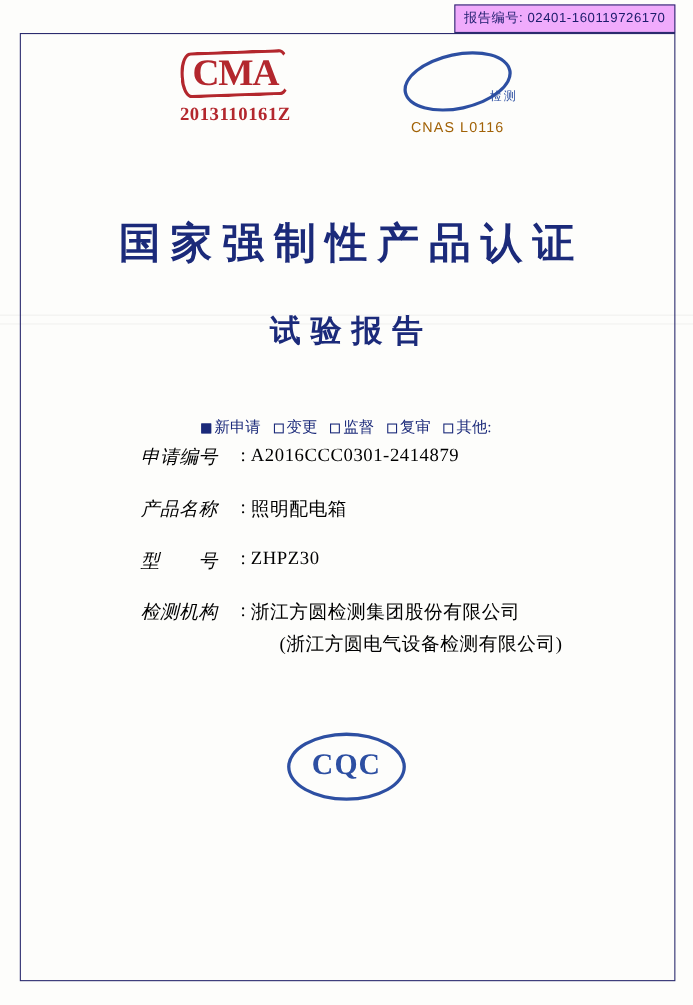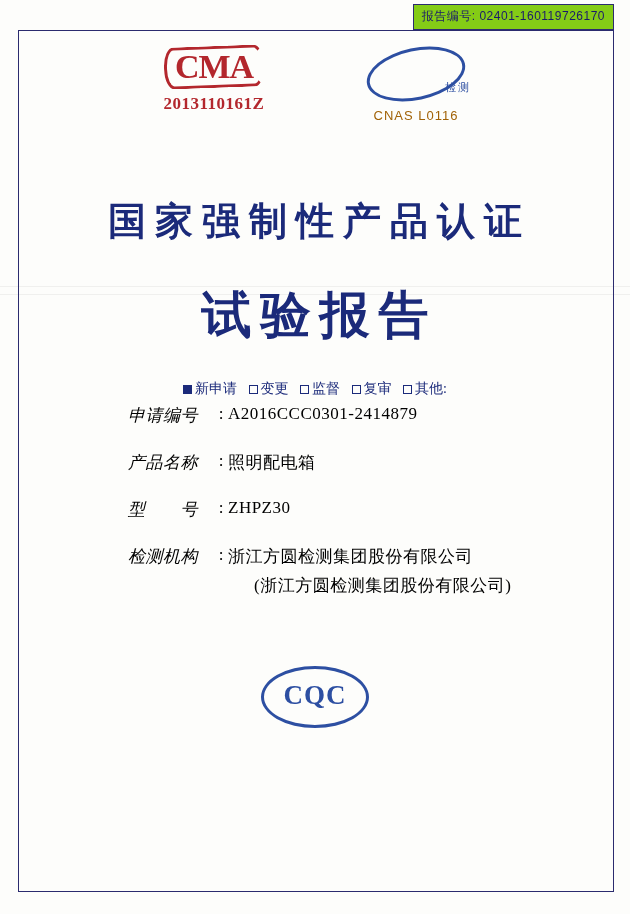--- a/index.html
+++ b/index.html
@@ -46,21 +46,21 @@
   
   .report-no {
     position: absolute;
     right: 16px;
     top: 4px;
     border: 1px solid #2b2b6e;
     padding: 3px 8px 4px 8px;
     font-size: 12px;
     letter-spacing: 0.5px;
     color: #1b1b6b;
-    background: #84cc16;
+    background: #f0abfc;
     white-space: nowrap;
     font-family: "Liberation Sans", sans-serif;
   }
 
   
   .logos {
     position: absolute;
     left: 0;
     top: 44px;
     width: 100%;
@@ -172,21 +172,21 @@
     left: 0; right: 0;
     top: 196px;
     font-size: 38px;
     letter-spacing: 9px;
     text-indent: 9px;
   }
   .title-sub {
     position: absolute;
     left: 0; right: 0;
     top: 282px;
-    font-size: 50px;
+    font-size: 28px;
     letter-spacing: 9px;
     text-indent: 9px;
   }
 
   
   .options {
     position: absolute;
     left: 0; right: 0;
     top: 364px;
     text-align: center;
@@ -342,21 +342,21 @@
       <span class="field-label">型　　号</span>
       <span class="field-sep">:</span>
       <span class="field-value">ZHPZ30</span>
     </div>
 
     <div class="field-row">
       <span class="field-label">检测机构</span>
       <span class="field-sep">:</span>
       <span>
         <span class="field-value">浙江方圆检测集团股份有限公司</span>
-        <span class="field-value sub">(浙江方圆检测集团股份有限公司)</span>
+        <span class="field-value sub">(浙江方圆电气设备检测有限公司)</span>
       </span>
     </div>
 
   </div>
 
   <div class="cqc">
     <div class="cqc-ellipse"></div>
     <div class="cqc-text">CQC</div>
   </div>
 

